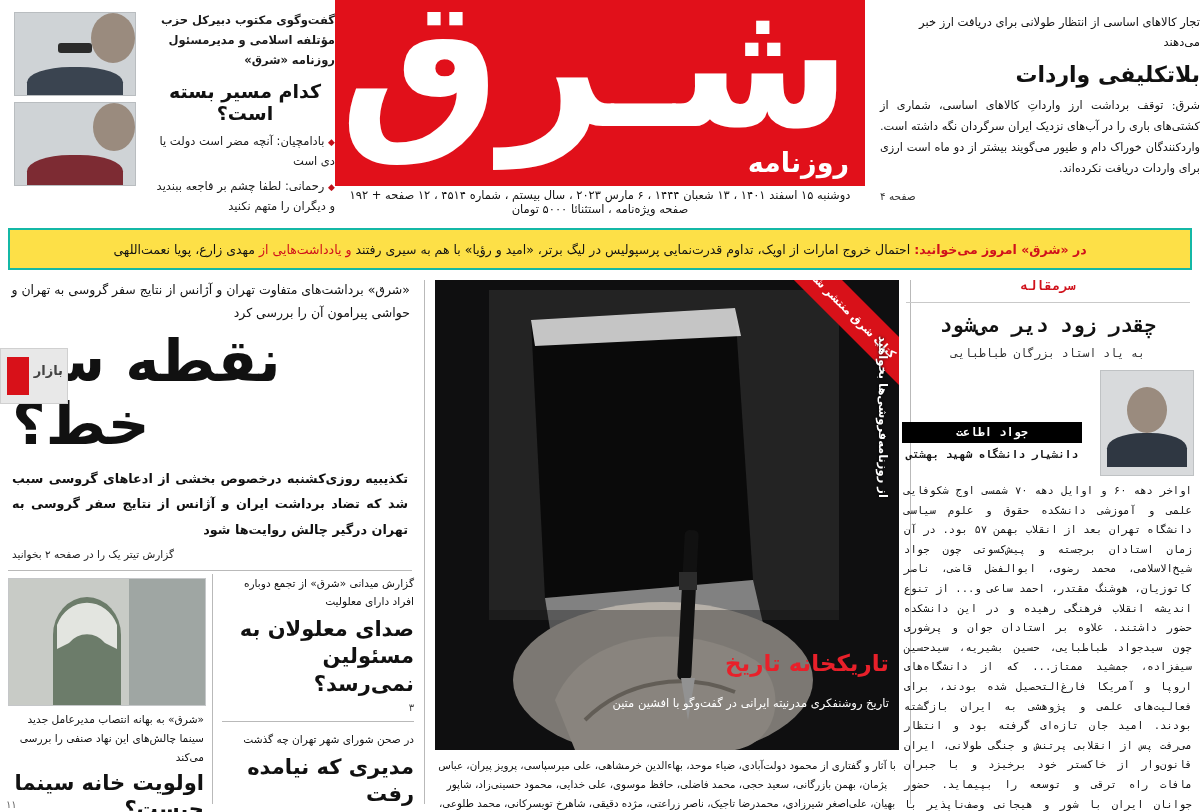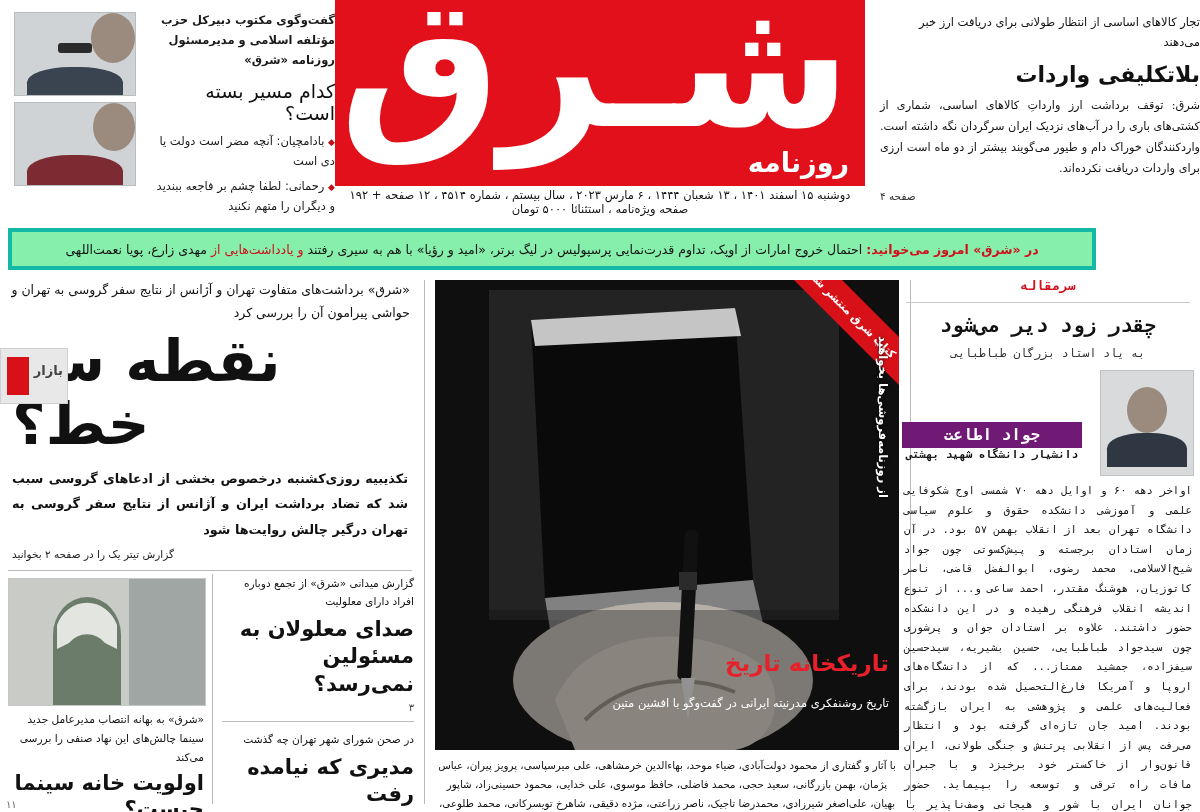--- a/index.html
+++ b/index.html
@@ -20,21 +20,21 @@
   .mast-right{position:absolute;right:0;top:0;width:335px;height:200px;}
 
   
   .photo-box{background:#cfd3d6;border:1px solid #b9bdc0;overflow:hidden;position:relative;}
   .photo-1{position:absolute;left:14px;top:12px;width:120px;height:82px;}
   .photo-2{position:absolute;left:14px;top:102px;width:120px;height:82px;}
   .face{position:absolute;left:50%;transform:translateX(-50%);}
 
   .mast-left .txt{position:absolute;right:0;top:10px;width:180px;text-align:right;direction:rtl;}
   .mast-left .kicker{font-size:11.5px;line-height:1.75;color:#1a1a1a;font-weight:bold;}
-  .mast-left h3{margin:10px 0 8px 0;font-size:19px;font-weight:normal;letter-spacing:-0.3px;}
+  .mast-left h3{margin:10px 0 8px 0;font-size:19px;font-weight:bold;letter-spacing:-0.3px;text-align:center;}
   .bullet{font-size:11.5px;line-height:1.7;margin-top:6px;color:#1a1a1a;}
   .bullet .dia{color:#c0101a;font-size:9px;}
   .page-ref{font-size:10.5px;color:#333;margin-top:10px;text-align:left;}
 
   
   .logo-red{position:absolute;left:0;top:0;width:530px;height:186px;background:#e1101a;overflow:hidden;}
   .logo-word{
     position:absolute;right:14px;top:-26px;
     font-family:"DejaVu Sans","Liberation Sans",sans-serif;
     font-size:180px;font-weight:bold;color:#fff;line-height:1;white-space:nowrap;
@@ -50,45 +50,45 @@
 
   
   .mast-right .txt{position:absolute;right:0;top:12px;width:320px;text-align:right;direction:rtl;}
   .mast-right .kicker{font-size:11.5px;line-height:1.75;}
   .mast-right h3{margin:10px 0 9px 0;font-size:22px;font-weight:bold;}
   .mast-right .body{font-size:11.3px;line-height:1.85;text-align:justify;}
   .mast-right .page-ref{text-align:left;}
 
   
   .ticker{
-    position:absolute;left:8px;top:228px;width:1088px;height:42px;
-    border:4px solid #14b8a6;box-sizing:border-box;
+    position:absolute;left:8px;top:228px;width:1184px;height:42px;
+    border:2px solid #14b8a6;box-sizing:border-box;
     display:flex;align-items:center;justify-content:center;direction:rtl;
-    background:#86efac;
+    background:#fde047;
   }
   .ticker-inner{font-size:12.5px;color:#111;white-space:nowrap;}
   .ticker-inner .lead{color:#d0111b;font-weight:bold;}
   .ticker-inner .hl{color:#d0111b;}
 
   
   .main{position:absolute;left:0;top:274px;width:1200px;height:538px;}
   .col-r{position:absolute;right:0;top:0;width:304px;height:534px;border-right:0;font-family:Liberation Mono, monospace;}
   .col-c{position:absolute;right:293px;top:0;width:480px;height:534px;}
   .col-l{position:absolute;left:0;top:0;width:420px;height:534px;}
 
   .vrule{position:absolute;top:6px;width:1px;height:524px;background:#b9b9b9;}
 
   
   .sar-head{text-align:center;color:#d0111b;font-size:13px;font-weight:bold;padding-top:4px;}
   .sar-rule{height:1px;background:#c9c9c9;margin:8px 10px 10px 10px;}
   .sar-title{text-align:center;font-size:20px;font-weight:bold;margin:2px 0 8px 0;}
   .sar-sub{text-align:center;font-size:11.5px;color:#333;margin-bottom:10px;}
   .author-box{position:relative;height:104px;margin:0 6px 8px 6px;}
   .author-photo{position:absolute;right:0;top:0;width:92px;height:104px;background:#d8dadc;border:1px solid #bfc2c4;overflow:hidden;}
-  .author-name{position:absolute;left:0;top:52px;width:180px;text-align:center;background:#701a75;color:#fff;font-size:16px;font-weight:bold;padding:3px 0;}
+  .author-name{position:absolute;left:0;top:52px;width:180px;text-align:center;background:#000000;color:#fff;font-size:12px;font-weight:bold;padding:3px 0;}
   .author-role{position:absolute;left:0;top:78px;width:180px;text-align:center;font-size:11px;font-weight:bold;color:#111;}
   .sar-body{font-size:10.6px;line-height:1.85;text-align:justify;direction:rtl;padding:0 8px;}
 
   
   .photo-main{position:absolute;right:8px;top:6px;width:464px;height:470px;background:#1b1b1b;overflow:hidden;}
   .corner-flag{
     position:absolute;right:-54px;top:18px;width:200px;height:34px;background:#d81119;
     transform:rotate(45deg);color:#fff;font-size:11px;font-weight:bold;
     display:flex;align-items:center;justify-content:center;
   }

